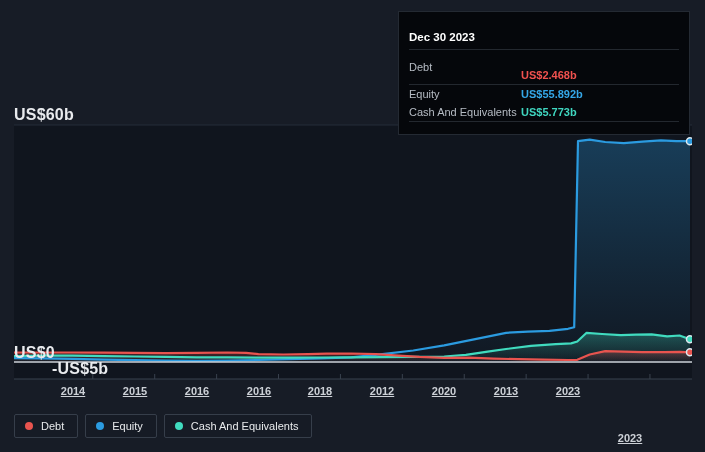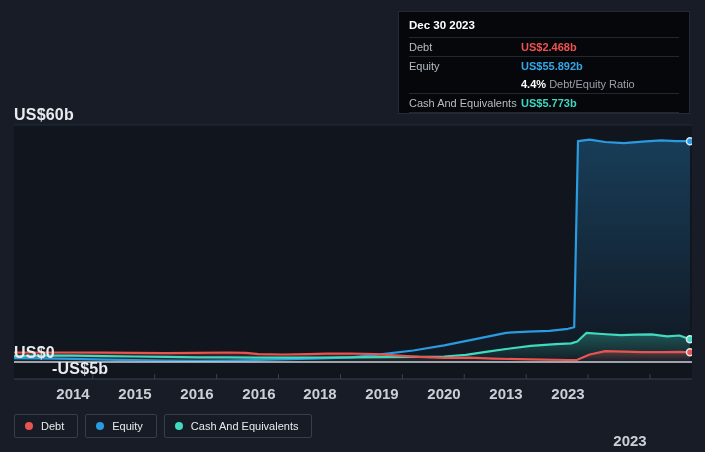--- a/index.html
+++ b/index.html
@@ -7,30 +7,30 @@
   body { font-family:"Liberation Sans", sans-serif; }
   .stage { position:relative; width:705px; height:452px; background:#171c26; overflow:hidden; }
   .plot-bg { position:absolute; left:14px; top:125px; width:678px; height:254px; background:#10151e; }
   svg.chart { position:absolute; left:0; top:0; }
 
   .ylab { position:absolute; left:14px; color:#e9ebee; font-size:16px; font-weight:700; letter-spacing:.2px; }
   .ylab.l60 { top:106px; }
   .ylab.l0  { top:344px; }
   .ylab.ln5 { top:360px;margin-left:38px; }
 
-  .xlab { position:absolute; top:385px; color:#ccd0d6; font-size:15px; font-weight:700; transform:translateX(-50%); }
+  .xlab { position:absolute; top:385px; color:#ccd0d6; font-size:11px; font-weight:700; transform:translateX(-50%);text-decoration:underline; }
 
   
-  .tt { position:absolute; left:398px; top:11px; width:292px; background:#05070b; border:1px solid #242a33; padding:0 10px; }
+  .tt { position:absolute; left:398px; top:11px; width:292px; background:#05070b; border:1px solid #242a33; padding:12px 10px; }
   .tt-title { color:#ffffff; font-size:11.5px; font-weight:700; padding:7px 0 6px; border-bottom:1px solid #23282f; }
   .tt-row { display:flex; align-items:center; font-size:11px; padding:3px 0; border-bottom:1px solid #23282f; min-height:17px; }
   .tt-row.nb { border-bottom:none; }
   .tt-l { width:112px; flex:none; color:#b6bcc4; }
   .tt-v { font-weight:700; }
-  .tt-v.red { color:#f0524f; } .tt-v.blue { color:#35a7e8; } .tt-v.teal { color:#3fd6c0; }
+  .tt-v.red { color:#f0524f;margin-top:16px; } .tt-v.blue { color:#35a7e8; } .tt-v.teal { color:#3fd6c0; }
   .tt-v .pct { color:#ffffff; font-weight:700; }
   .tt-v .gray { color:#9aa1a9; font-weight:400; }
 
   
   .legend { position:absolute; left:14px; top:414px; display:flex; gap:7px; }
   .leg { display:flex; align-items:center; gap:8px; border:1px solid #363e4a; border-radius:2px;
          padding:5px 13px 5px 10px; color:#e8eaec; font-size:11px; background:rgba(23,28,38,.4); cursor:pointer; }
   .leg .dot { width:8px; height:8px; border-radius:50%; flex:none; }
 </style>
 </head>
@@ -87,40 +87,36 @@
   <div class="ylab l60">US$60b</div>
   <div class="ylab l0">US$0</div>
   <div class="ylab ln5">-US$5b</div>
 
   <div id="xlabels">
       <span class="xlab" style="left: 73px;">2014</span>
       <span class="xlab" style="left: 135px;">2015</span>
       <span class="xlab" style="left: 197px;">2016</span>
       <span class="xlab" style="left: 259px;">2016</span>
       <span class="xlab" style="left: 320px;">2018</span>
-      <span class="xlab" style="left: 382px;">2019</span>
+      <span class="xlab" style="left: 382px;">2012</span>
       <span class="xlab" style="left: 444px;">2020</span>
       <span class="xlab" style="left: 506px;">2013</span>
       <span class="xlab" style="left: 568px;">2023</span>
       <span class="xlab" style="left: 630px; margin-top: 47px;">2023</span>
     </div>
 
   <div class="tt">
     <div class="tt-title">Dec 30 2023</div>
     <div class="tt-row">
       <span class="tt-l">Debt</span>
       <span class="tt-v red">US$2.468b</span>
     </div>
     <div class="tt-row nb">
       <span class="tt-l">Equity</span>
       <span class="tt-v blue">US$55.892b</span>
-    </div>
-    <div class="tt-row">
-      <span class="tt-l"></span>
-      <span class="tt-v"><span class="pct">4.4%</span><span class="gray"> Debt/Equity Ratio</span></span>
     </div>
     <div class="tt-row">
       <span class="tt-l">Cash And Equivalents</span>
       <span class="tt-v teal">US$5.773b</span>
     </div>
   </div>
 
   <div class="legend">
     <div class="leg">
       <span class="dot" style="background: rgb(232, 84, 79);"></span>

